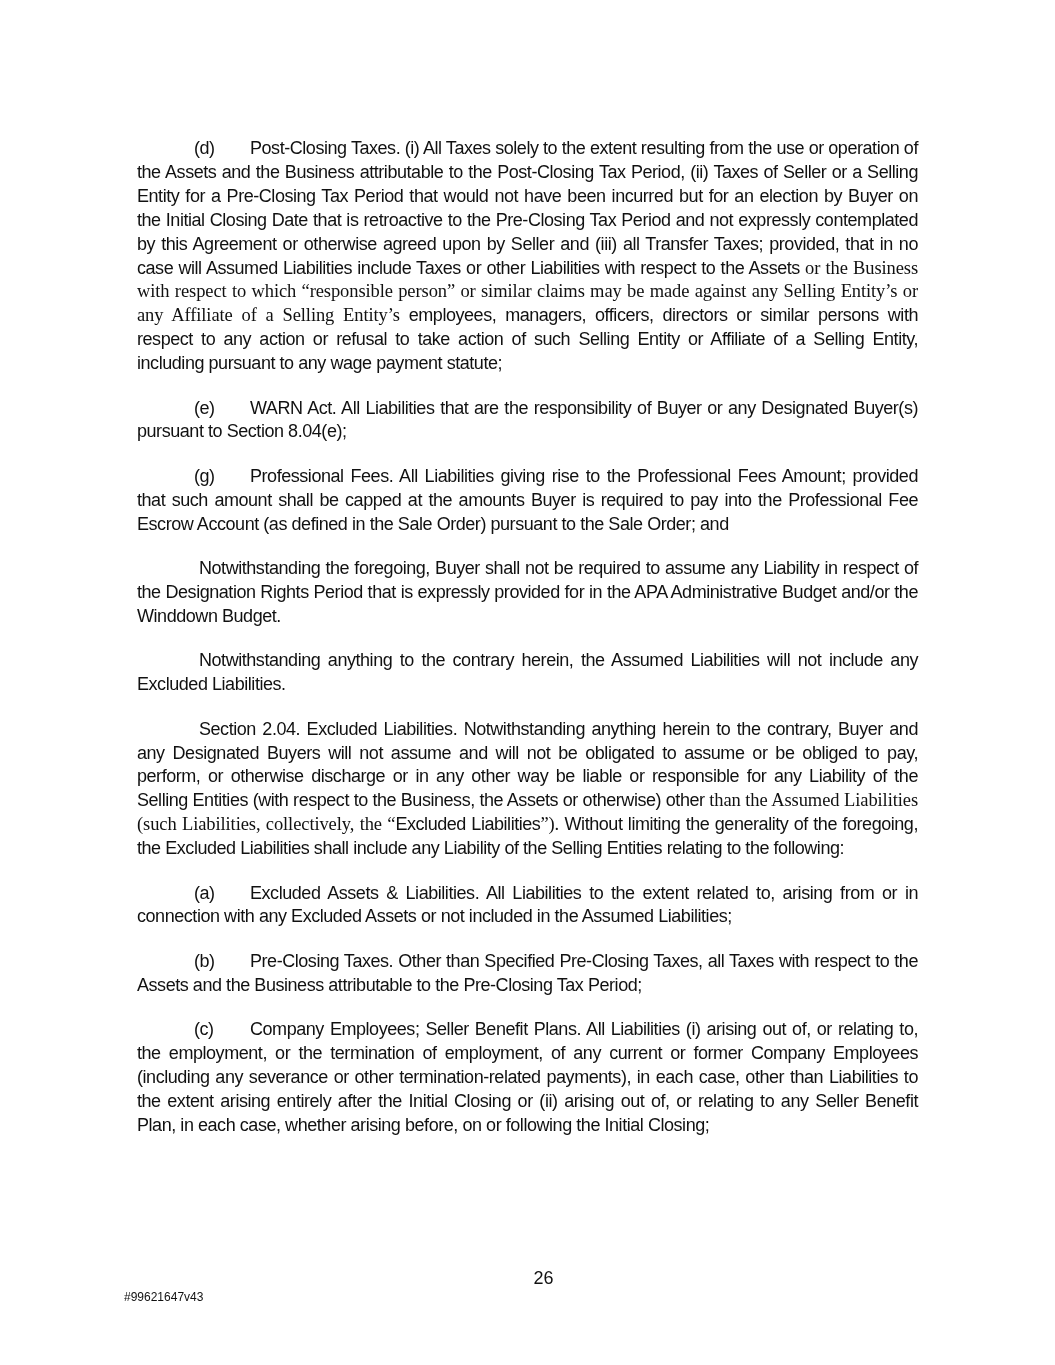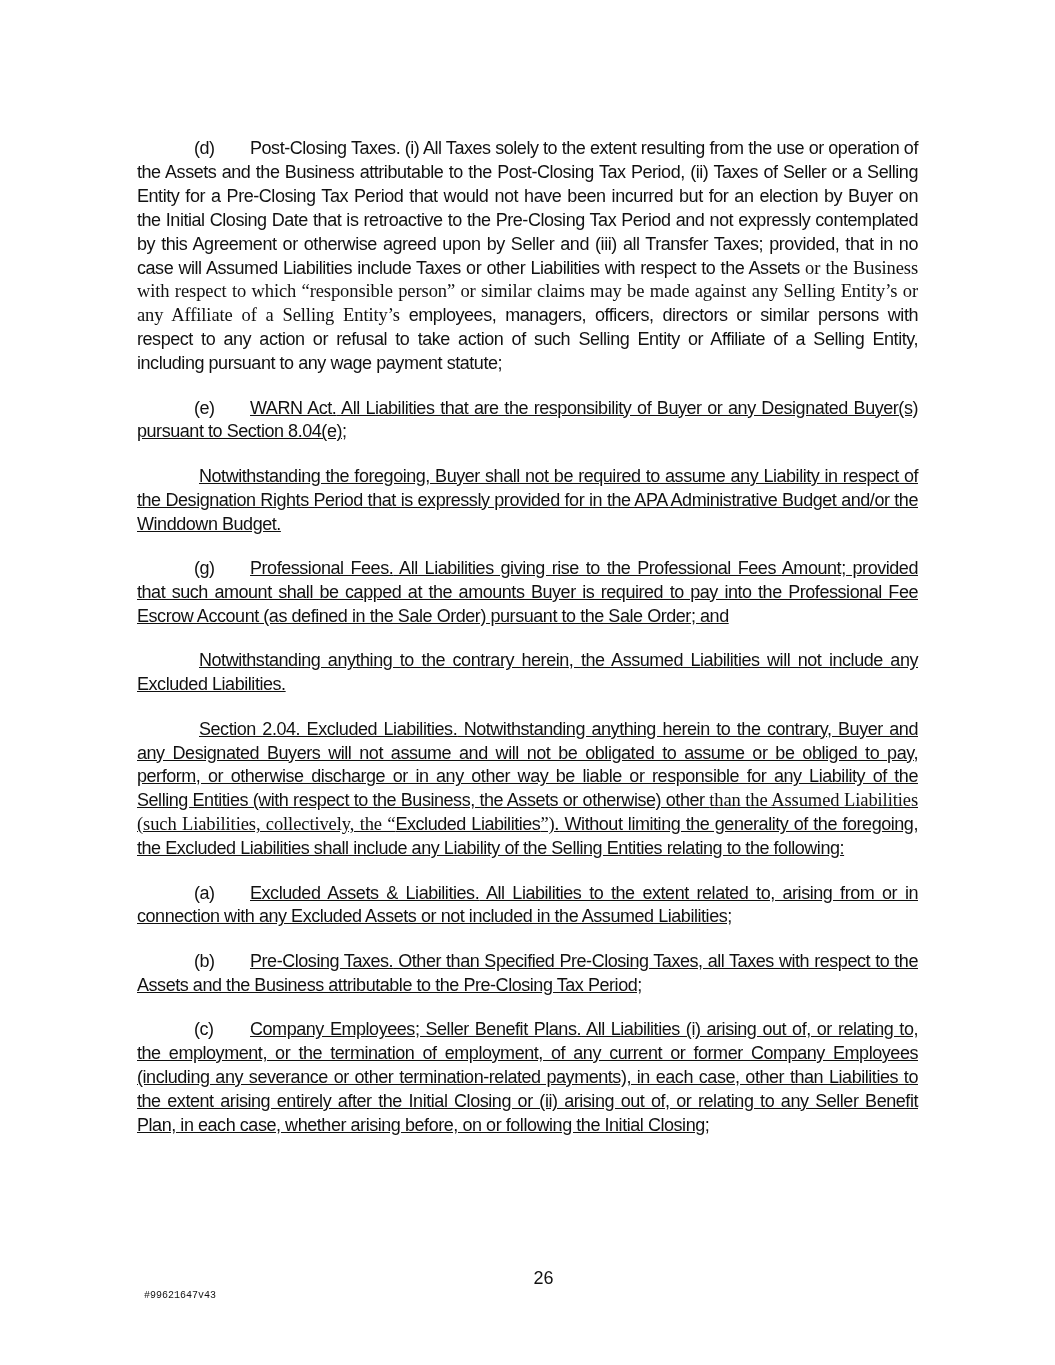--- a/index.html
+++ b/index.html
@@ -23,21 +23,21 @@
       font-size: 18px;
       line-height: 23.9px;
       letter-spacing: -0.45px;
       word-spacing: 0px;
     }
     .para {
       margin: 13px;
       text-align: justify;
       text-align-last: left;
     }
-    .para + .para { margin-top: 20.5px; text-decoration: underline; }
+    .para + .para { margin-top: 20.5px; }
     .lbl {
       display: inline-block;
       width: 56px;
       margin-left: 57px;
     }
     .indent { text-indent: 62px; }
     .serif {
       font-family: "Liberation Serif", serif;
       font-size: 18.5px;
       letter-spacing: -0.1px;
@@ -49,38 +49,37 @@
       top: 1268px;
       text-align: center;
       font-family: "Liberation Sans", sans-serif;
       font-size: 18px;
       margin-left: 16px;
     }
     .doc-id {
       position: absolute;
       left: 124px;
       top: 1290px;
-      font-family: Liberation Mono, monospace;
-      font-size: 10px;
-      margin-left: 20px;
+      font-family: Liberation Sans, sans-serif;
+      font-size: 12px;
     }
   </style>
 </head>
 <body>
 
 <div class="page">
 
   <p class="para"><span class="lbl">(d)</span><span>Post-Closing Taxes.</span><span>  (i) All Taxes solely to the extent resulting from the use or operation of the Assets and the Business attributable to the Post-Closing Tax Period, (ii) Taxes of Seller or a Selling Entity for a Pre-Closing Tax Period that would not have been incurred but for an election by Buyer on the Initial Closing Date that is retroactive to the Pre-Closing Tax Period and not expressly contemplated by this Agreement or otherwise agreed upon by Seller and (iii) all Transfer Taxes; provided, that in no case will Assumed Liabilities include Taxes or other Liabilities with respect to the Assets </span><span class="serif">or the Business with respect to which “responsible person” or similar claims may be made against any Selling Entity’s or any Affiliate of a Selling Entity’s</span><span> employees, managers, officers, directors or similar persons with respect to any action or refusal to take action of such Selling Entity or Affiliate of a Selling Entity, including pursuant to any wage payment statute;</span></p>
 
   <p class="para"><span class="lbl">(e)</span><span>WARN Act.</span><span>  All Liabilities that are the responsibility of Buyer or any Designated Buyer(s) pursuant to Section 8.04(e);</span></p>
 
 
+  <p class="para"><span class="lbl">(g)</span><span>Professional Fees.</span><span>  All Liabilities giving rise to the Professional Fees Amount; provided that such amount shall be capped at the amounts Buyer is required to pay into the Professional Fee Escrow Account (as defined in the Sale Order) pursuant to the Sale Order; and</span></p>
+
   <p class="para indent"><span>Notwithstanding the foregoing, Buyer shall not be required to assume any Liability in respect of the Designation Rights Period that is expressly provided for in the APA Administrative Budget and/or the Winddown Budget.</span></p>
-
-  <p class="para"><span class="lbl">(g)</span><span>Professional Fees.</span><span>  All Liabilities giving rise to the Professional Fees Amount; provided that such amount shall be capped at the amounts Buyer is required to pay into the Professional Fee Escrow Account (as defined in the Sale Order) pursuant to the Sale Order; and</span></p>
 
   <p class="para indent"><span>Notwithstanding anything to the contrary herein, the Assumed Liabilities will not include any Excluded Liabilities.</span></p>
 
   <p class="para indent"><span>Section 2.04.  Excluded Liabilities.</span><span>  Notwithstanding anything herein to the contrary, Buyer and any Designated Buyers will not assume and will not be obligated to assume or be obliged to pay, perform, or otherwise discharge or in any other way be liable or responsible for any Liability of the Selling Entities (with respect to the Business, the Assets or otherwise) other </span><span class="serif">than the Assumed Liabilities (such Liabilities, collectively, the “</span><span>Excluded Liabilities</span><span class="serif">”).</span><span>  Without limiting the generality of the foregoing, the Excluded Liabilities shall include any Liability of the Selling Entities relating to the following:</span></p>
 
   <p class="para"><span class="lbl">(a)</span><span>Excluded Assets &amp; Liabilities.</span><span>  All Liabilities to the extent related to, arising from or in connection with any Excluded Assets or not included in the Assumed Liabilities;</span></p>
 
   <p class="para"><span class="lbl">(b)</span><span>Pre-Closing Taxes.</span><span> Other than Specified Pre-Closing Taxes, all Taxes with respect to the Assets and the Business attributable to the Pre-Closing Tax Period;</span></p>
 
   <p class="para"><span class="lbl">(c)</span><span>Company Employees; Seller Benefit Plans.</span><span>  All Liabilities (i) arising out of, or relating to, the employment, or the termination of employment, of any current or former Company Employees (including any severance or other termination-related payments), in each case, other than Liabilities to the extent arising entirely after the Initial Closing or (ii) arising out of, or relating to any Seller Benefit Plan, in each case, whether arising before, on or following the Initial Closing;</span></p>

